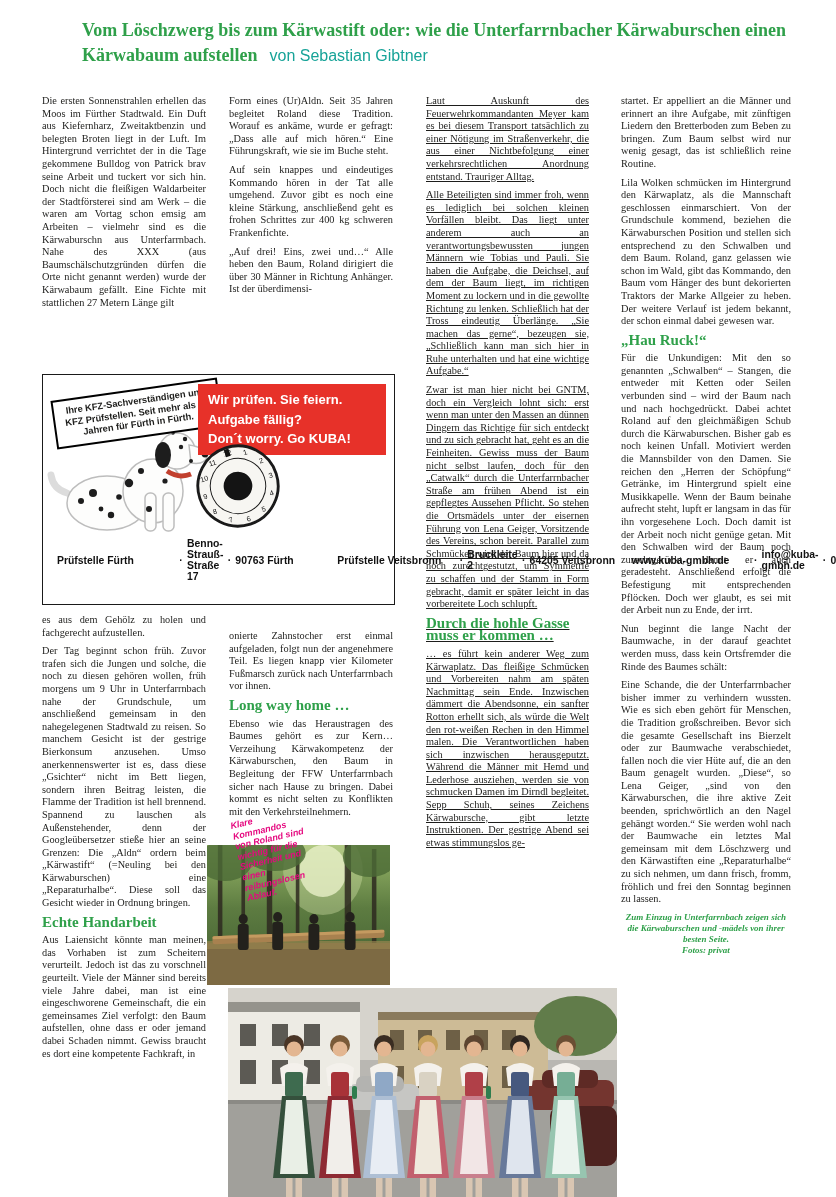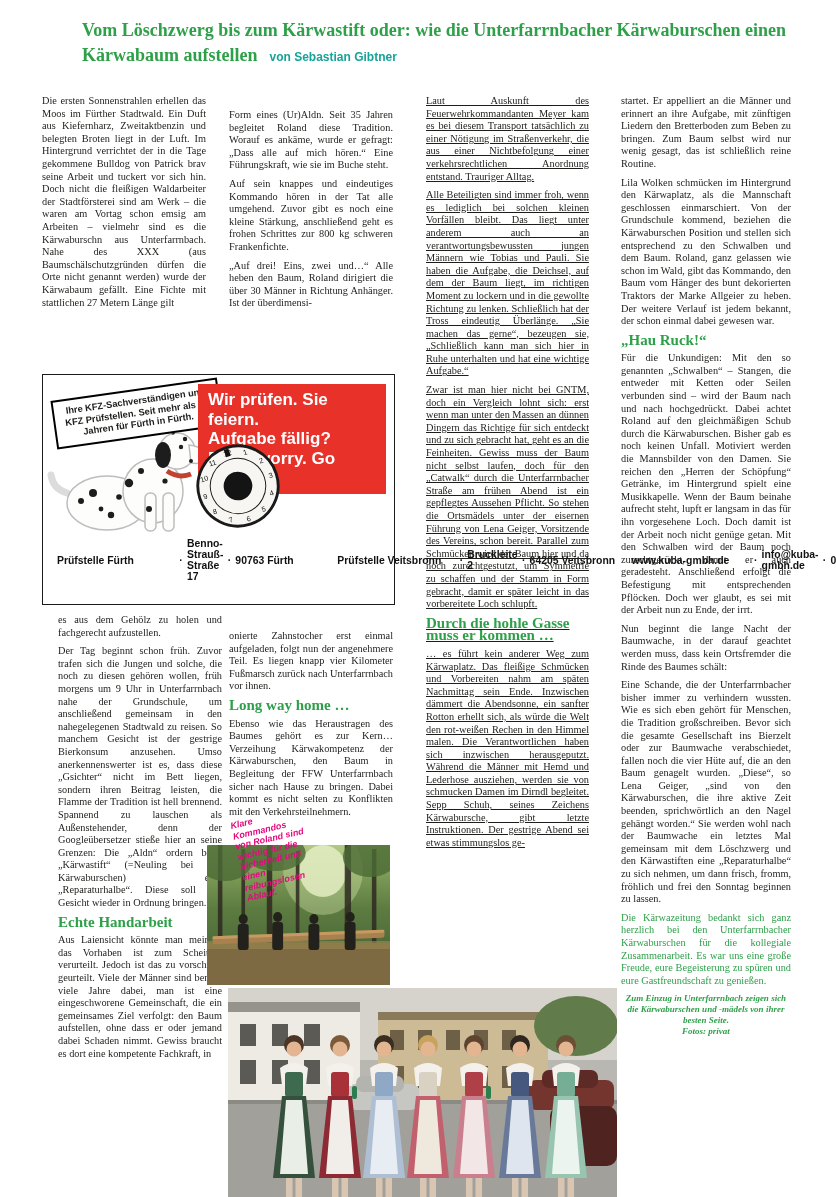--- a/index.html
+++ b/index.html
@@ -6,45 +6,45 @@
     --headline-green:#2fa04a;
     --byline-teal:#17a398;
     --caption-pink:#e5097f;
     --ad-red:#e73129;
   }
   html,body{margin:0;padding:0;background:#fff;}
   .page{position:relative;width:836px;height:1197px;background:#fff;margin:0;
         font-family:"Liberation Serif",serif;overflow:hidden;color:#1d1d1b;}
   .headline{position:absolute;left:38px;top:18px;width:754px;font-weight:bold;
             font-size:18px;line-height:25px;color:var(--headline-green);margin-left:44px;}
-  .byline{font-family:"Liberation Sans",sans-serif;font-weight:bold;font-size:12px;
+  .byline{font-family:"Liberation Sans",sans-serif;font-weight:normal;font-size:16px;
           color:var(--byline-teal);margin-left:12px;}
   .col{position:absolute;font-size:10.3px;line-height:12.6px;text-align:justify;
        hyphens:auto;overflow:hidden;}
   .col p{margin:0 0 6px 0;}
   .subhead{color:var(--headline-green);font-weight:bold;font-size:15px;line-height:12.6px;
            margin:3px 0 2px 0;text-align:left;}
   #col1-top{left:42px;top:95px;width:164px;height:277px;}
-  #col2-top{left:229px;top:95px;width:164px;height:277px;margin-top:14px;}
-  #col1-bot{left:58px;top:614px;width:164px;height:580px;}
+  #col2-top{left:229px;top:95px;width:164px;height:277px;}
+  #col1-bot{left:42px;top:614px;width:164px;height:580px;}
   #col2-bot{left:229px;top:614px;width:164px;height:228px;margin-top:16px;}
   #col3{left:426px;top:95px;width:163px;height:890px;text-decoration:underline;}
   #col4{left:621px;top:95px;width:170px;height:1100px;}
   .thanks{color:var(--headline-green);}
   .photo-caption-green{color:var(--headline-green);font-style:italic;font-weight:bold;
                        font-size:9px;line-height:11px;text-align:center;margin-top:10px;}
   
   #ad{position:absolute;left:42px;top:374px;width:351px;height:229px;border:1px solid #1a1a1a;
       background:#fff;font-family:"Liberation Sans",sans-serif;}
   .ad-visual{position:absolute;left:0;right:0;top:0;bottom:72px;overflow:hidden;}
   .ad-rotlabel{position:absolute;left:10px;top:14px;width:152px;border:2px solid #000;
                padding:5px 6px;transform:rotate(-8deg);font-size:9.3px;line-height:11.5px;
                font-weight:bold;text-align:center;background:#fff;z-index:2;}
   .ad-redbox{position:absolute;right:8px;top:9px;width:168px;background:var(--ad-red);
-             color:#fff;font-weight:bold;font-size:17px;line-height:19.5px;padding:6px 10px;z-index:2;}
+             color:#fff;font-weight:bold;font-size:13px;line-height:19.5px;padding:6px 10px;z-index:2;}
   .ad-dal{position:absolute;left:2px;top:46px;z-index:1;}
   .ad-badge{position:absolute;left:152px;top:68px;transform:rotate(-18deg);z-index:3;}
   .ad-contact{position:absolute;left:0;right:0;bottom:0;height:72px;padding:8px 14px;
               display:flex;flex-direction:row;justify-content:space-between;
               font-weight:bold;font-size:10.4px;color:#111;background:#fff;}
   .ad-row{display:grid;grid-template-columns:118px 12px 1fr 12px 102px;align-items:center;}
   .ad-dot{text-align:center;}
   
   #pink-caption{position:absolute;left:238px;top:812px;width:72px;transform:rotate(-13deg);
                 color:var(--caption-pink);font-family:"Liberation Sans",sans-serif;
@@ -63,21 +63,21 @@
     <span>Vom Löschzwerg bis zum Kärwastift oder: wie die Unterfarrnbacher Kärwaburschen einen</span><br>
     <span>Kärwabaum aufstellen</span><span class="byline">von Sebastian Gibtner</span>
   </header>
 
   <section class="col" id="col1-top">
     <p>Die ersten Sonnenstrahlen erhellen das Moos im Fürther Stadtwald. Ein Duft aus Kiefernharz, Zweitaktbenzin und belegten Broten liegt in der Luft. Im Hintergrund verrichtet der in die Tage gekommene Bulldog von Patrick brav seine Arbeit und tuckert vor sich hin. Doch nicht die fleißigen Waldarbeiter der Stadtförsterei sind am Werk – die waren am Vortag schon emsig am Arbeiten – vielmehr sind es die Kärwaburschn aus Unterfarrnbach. Nahe des XXX (aus Baumschälschutzgründen dürfen die Orte nicht genannt werden) wurde der Kärwabaum gefällt. Eine Fichte mit stattlichen 27 Metern Länge gilt</p>
   </section>
 
   <section class="col" id="col2-top">
     <p>Form eines (Ur)Aldn. Seit 35 Jahren begleitet Roland diese Tradition. Worauf es ankäme, wurde er gefragt: „Dass alle auf mich hören.“ Eine Führungskraft, wie sie im Buche steht.</p>
-    <p>Auf sein knappes und eindeutiges Kommando hören in der Tat alle umgehend. Zuvor gibt es noch eine kleine Stärkung, anschließend geht es frohen Schrittes zur 800 kg schweren Frankenfichte.</p>
+    <p>Auf sein knappes und eindeutiges Kommando hören in der Tat alle umgehend. Zuvor gibt es noch eine kleine Stärkung, anschließend geht es frohen Schrittes zur 400 kg schweren Frankenfichte.</p>
     <p>„Auf drei! Eins, zwei und…“ Alle heben den Baum, Roland dirigiert die über 30 Männer in Richtung Anhänger. Ist der überdimensi-</p>
   </section>
 
   <aside id="ad">
     <div class="ad-visual">
       <div class="ad-rotlabel">Ihre KFZ-Sachverständigen und KFZ Prüfstellen. Seit mehr als 30 Jahren für Fürth in Fürth.</div>
       <div class="ad-redbox">
         <div>Wir prüfen. Sie feiern.</div>
         <div>Aufgabe fällig?</div>
         <div>Don´t worry. Go KUBA!</div>
@@ -178,21 +178,20 @@
     <p>… es führt kein anderer Weg zum Kärwaplatz. Das fleißige Schmücken und Vorbereiten nahm am späten Nachmittag sein Ende. Inzwischen dämmert die Abendsonne, ein sanfter Rotton erhellt sich, als würde die Welt den rot-weißen Rechen in den Himmel malen. Die Verantwortlichen haben sich inzwischen herausgeputzt. Während die Männer mit Hemd und Lederhose ausziehen, werden sie von schmucken Damen im Dirndl begleitet. Sepp Schuh, seines Zeichens Kärwabursche, gibt letzte Instruktionen. Der gestrige Abend sei etwas stimmungslos ge-</p>
   </section>
 
   <section class="col" id="col4">
     <p>startet. Er appelliert an die Männer und erinnert an ihre Aufgabe, mit zünftigen Liedern den Bretterboden zum Beben zu bringen. Zum Baum selbst wird nur wenig gesagt, das ist schließlich reine Routine.</p>
     <p>Lila Wolken schmücken im Hintergrund den Kärwaplatz, als die Mannschaft geschlossen einmarschiert. Von der Grundschule kommend, beziehen die Kärwaburschen Position und stellen sich entsprechend zu den Schwalben und dem Baum. Roland, ganz gelassen wie schon im Wald, gibt das Kommando, den Baum vom Hänger des bunt dekorierten Traktors der Marke Allgeier zu heben. Der weitere Verlauf ist jedem bekannt, der schon einmal dabei gewesen war.</p>
     <p class="subhead">„Hau Ruck!“</p>
     <p>Für die Unkundigen: Mit den so genannten „Schwalben“ – Stangen, die entweder mit Ketten oder Seilen verbunden sind – wird der Baum nach und nach hochgedrückt. Dabei achtet Roland auf den gleichmäßigen Schub durch die Kärwaburschen. Bisher gab es noch keinen Unfall. Motiviert werden die Mannsbilder von den Damen. Sie reichen den „Herren der Schöpfung“ Getränke, im Hintergrund spielt eine Musikkapelle. Wenn der Baum beinahe aufrecht steht, lupft er langsam in das für ihn vorgesehene Loch. Doch damit ist der Arbeit noch nicht genüge getan. Mit den Schwalben wird der Baum noch zurechtgerückt, damit er auch geradesteht. Anschließend erfolgt die Befestigung mit entsprechenden Pflöcken. Doch wer glaubt, es sei mit der Arbeit nun zu Ende, der irrt.</p>
     <p>Nun beginnt die lange Nacht der Baumwache, in der darauf geachtet werden muss, dass kein Ortsfremder die Rinde des Baumes schält:</p>
     <p>Eine Schande, die der Unterfarrnbacher bisher immer zu verhindern wussten. Wie es sich eben gehört für Menschen, die Tradition großschreiben. Bevor sich die gesamte Gesellschaft ins Bierzelt oder zur Baumwache verabschiedet, fallen noch die vier Hüte auf, die an den Baum genagelt wurden. „Diese“, so Lena Geiger, „sind von den Kärwaburschen, die ihre aktive Zeit beenden, sprichwörtlich an den Nagel gehängt worden.“ Sie werden wohl nach der Baumwache ein letztes Mal gemeinsam mit dem Löschzwerg und den Kärwastiften eine „Reparaturhalbe“ zu sich nehmen, um dann frisch, fromm, fröhlich und frei den Sonntag beginnen zu lassen.</p>
-    <p class="thanks">Die Kärwazeitung bedankt sich ganz herzlich bei den Unterfarrnbacher Kärwaburschen für die kollegiale Zusammenarbeit. Es war uns eine große Freude, eure Begeisterung zu spüren und eure Gastfreundschaft zu genießen.</p>
     <p class="photo-caption-green">
       <span>Zum Einzug in Unterfarrnbach zeigen sich die Kärwaburschen und -mädels von ihrer besten Seite.</span><br>
       <span>Fotos: privat</span>
     </p>
   </section>
 
   <div id="pink-caption">Klare Kommandos von Roland sind wichtig für die Sicherheit und einen reibungslosen Ablauf.</div>
 
   <figure id="photo-forest">
     <svg viewBox="0 0 202 140" preserveAspectRatio="none">

